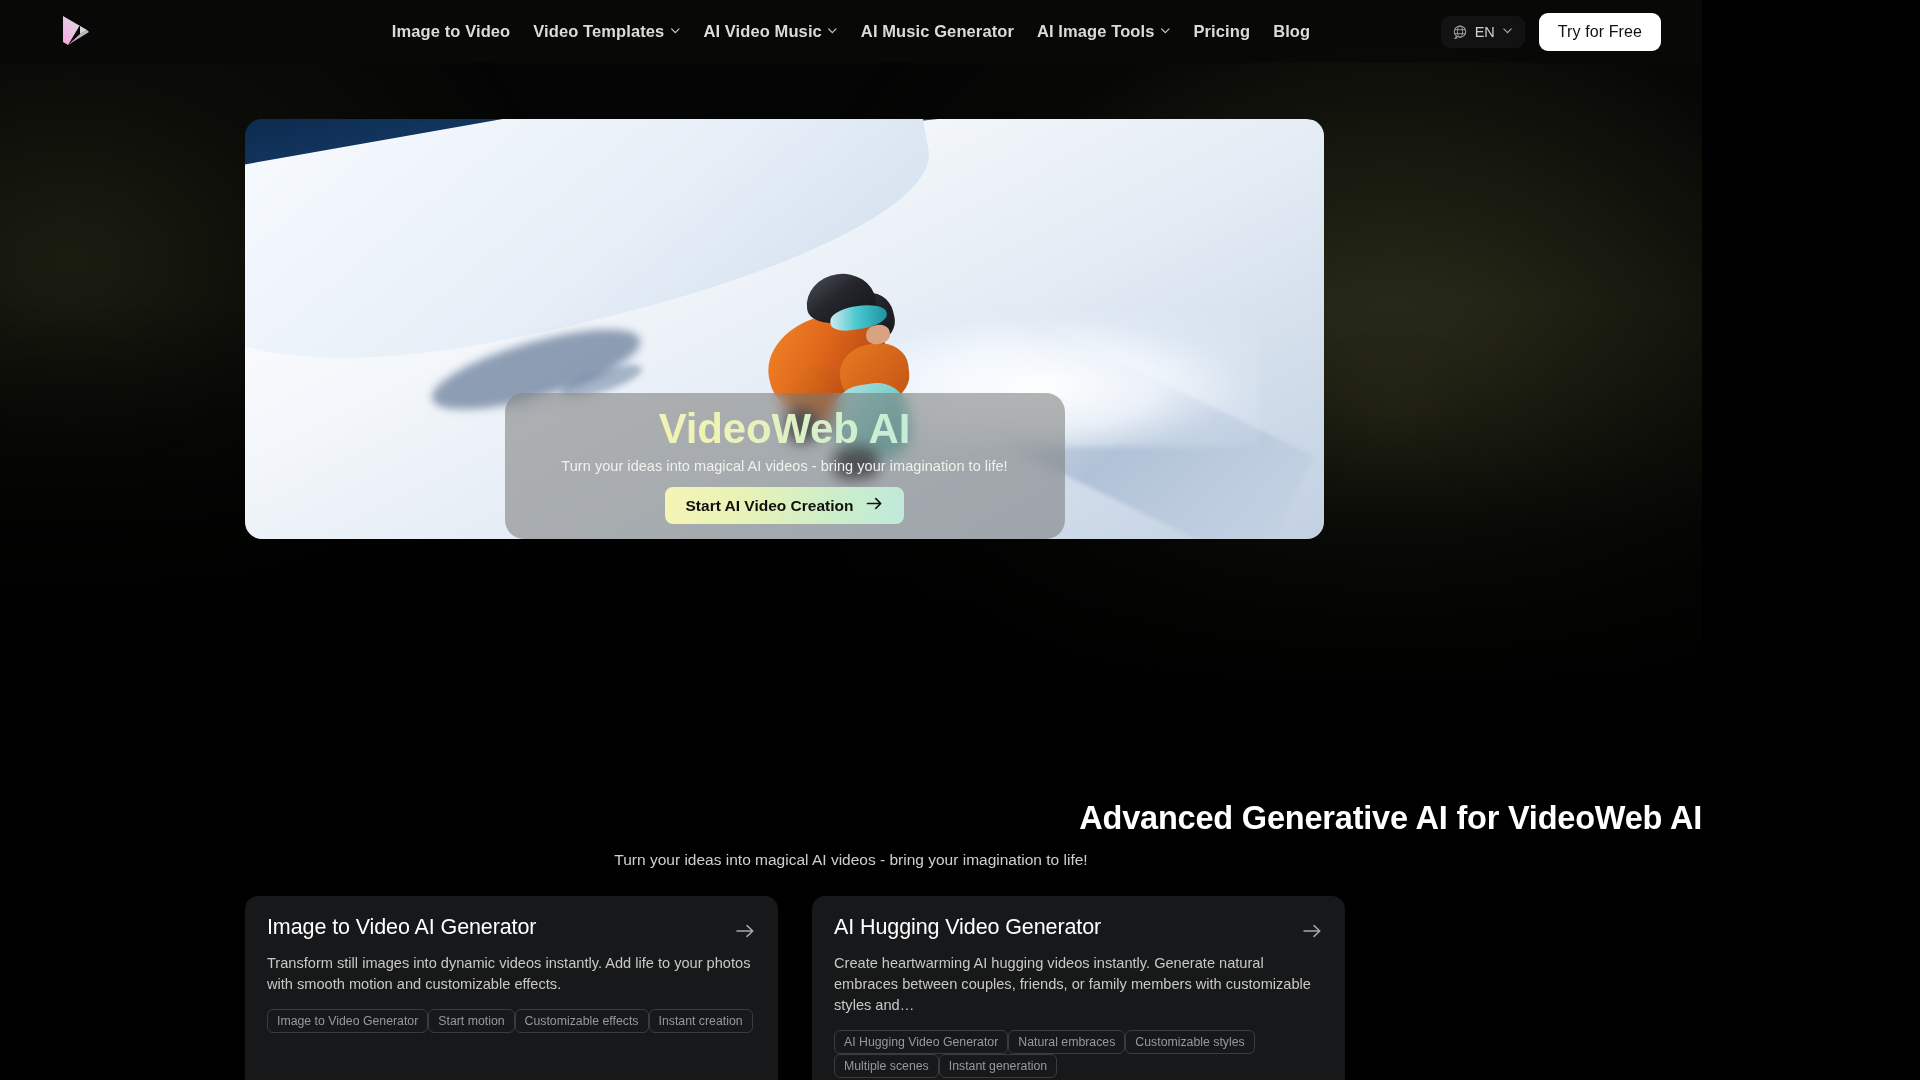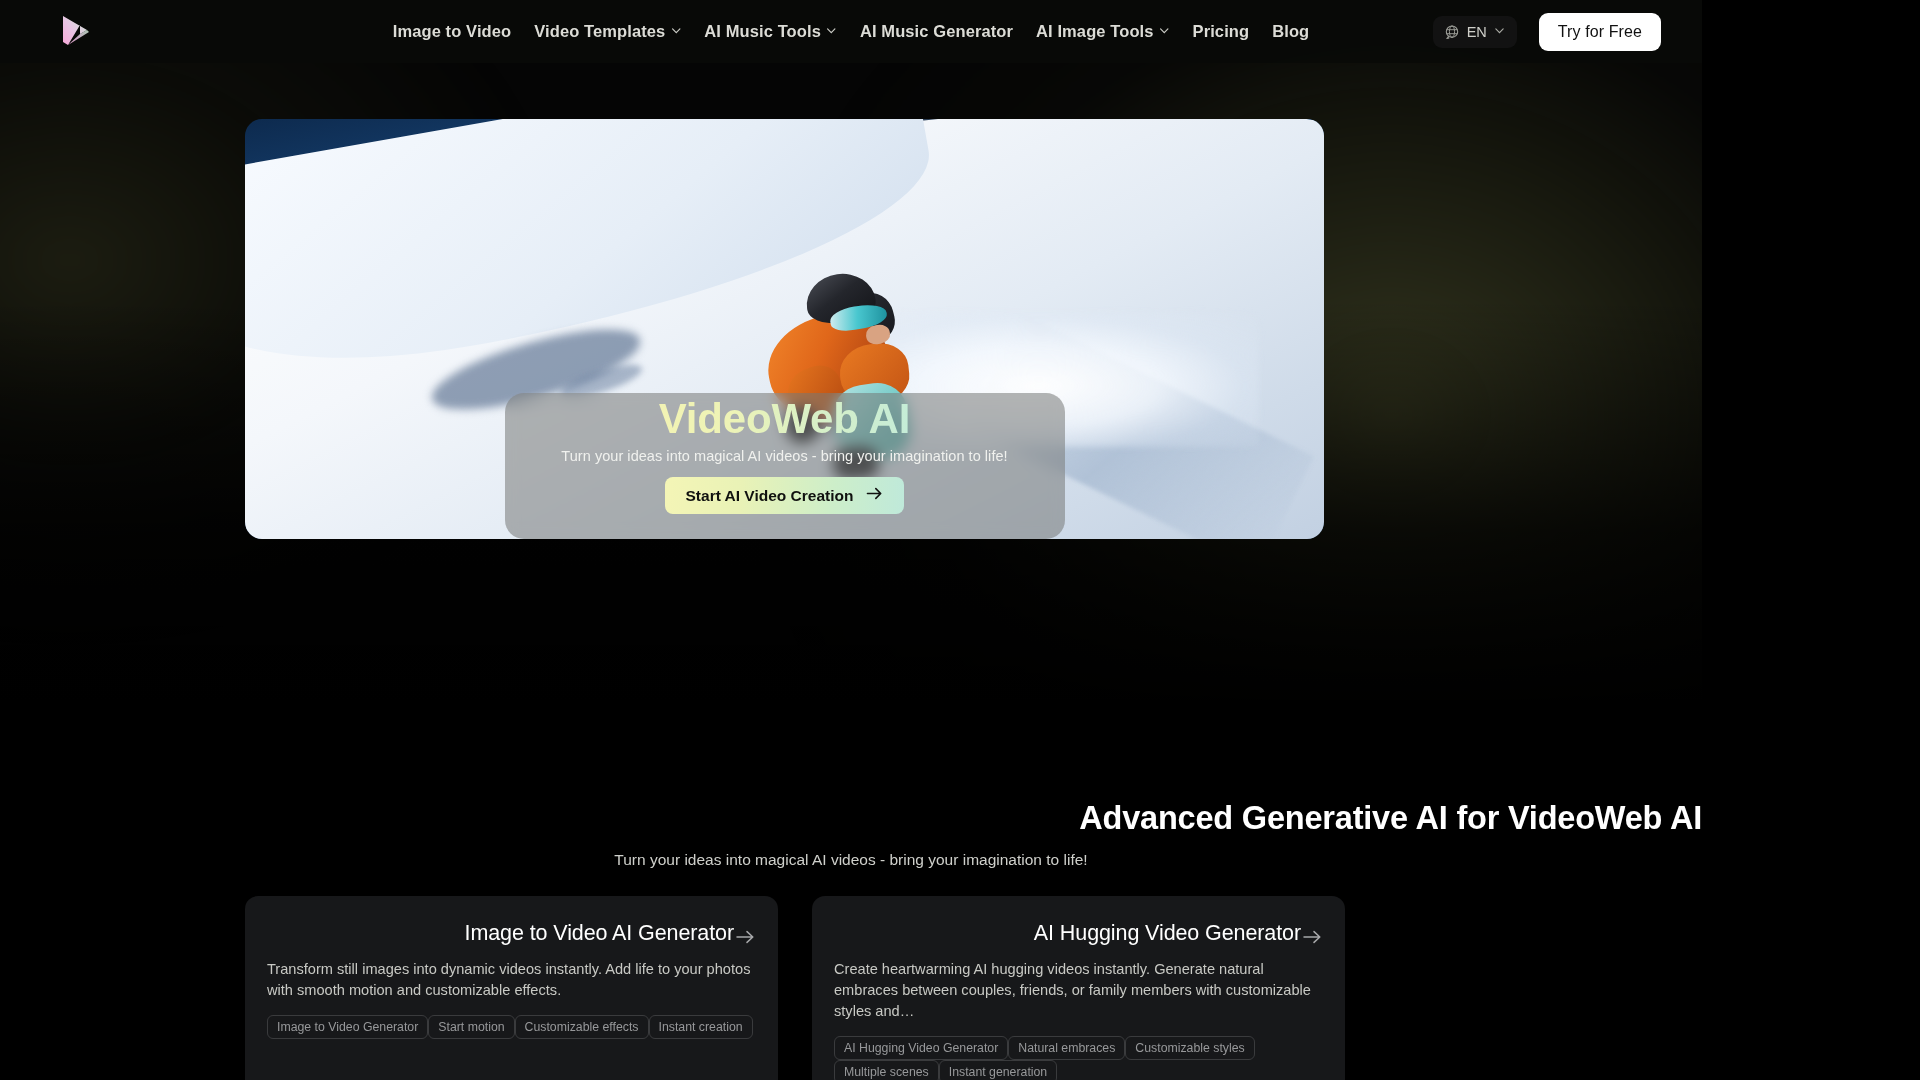--- a/index.html
+++ b/index.html
@@ -43,21 +43,21 @@
     position:absolute; left:50%; transform:translateX(-50%);
     display:flex; align-items:center; gap:23px; white-space:nowrap;
   }
   .nav-item {
     display:flex; align-items:center; gap:5px;
     color:#dcdcd6; font-size:16.5px; font-weight:bold; letter-spacing:0.1px;
     cursor:pointer;
   }
   .chev { display:inline-block; width:11px; height:11px; position:relative; top:-1px; }
   .chev svg { display:block; }
-  .nav-right { position:absolute; right:41px; display:flex; align-items:center; gap:22px; }
+  .nav-right { position:absolute; right:41px; display:flex; align-items:center; gap:14px; }
   .lang-pill {
     display:flex; align-items:center; gap:7px;
     background:#121212; border-radius:9px;
     padding:8px 12px 8px 11px; cursor:pointer;
   }
   .lang-label { color:#cfcfc9; font-size:14.5px; }
   .globe { width:16px; height:16px; display:block; }
   .try-btn {
     background:#fff; color:#111; border:none; border-radius:9px;
     padding:10px 19px; font-size:16px; font-family:"Liberation Sans", sans-serif;
@@ -155,20 +155,21 @@
            background:rgba(36,58,88,0.55); border-radius:50%; transform:rotate(17deg); filter:blur(3px); }
 
   
   .hero-card {
     position:absolute; left:50%; transform:translateX(-50%);
     top:274px; width:560px; height:146px;
     background:rgba(118,120,118,0.55);
     border-radius:19px;
     backdrop-filter:blur(7px);
     display:flex; flex-direction:column; align-items:center;
+    padding-top:10px;
     z-index:6;
   }
   .hero-title {
     font-size:42px; font-weight:bold; letter-spacing:-0.2px;
     background:linear-gradient(95deg,#f2f3b4 0%, #eef3b6 28%, #d9f0c6 60%, #c4ecd8 100%);
     -webkit-background-clip:text; background-clip:text; color:transparent;
     line-height:1.22;
   }
   .hero-sub { margin-top:4px; font-size:14.5px; color:#f0f1ee; letter-spacing:0.05px; }
   .hero-cta {
@@ -185,21 +186,21 @@
   .section-title { text-align:right; font-size:32.5px; font-weight:bold; color:#fff; letter-spacing:-0.2px; }
   .section-sub { text-align:center; margin-top:14px; font-size:15.5px; color:#cfd0cb; }
 
   .cards { position:absolute; left:245px; top:96px; display:flex; gap:34px; }
   .card {
     width:533px; min-height:185px;
     background:#17181a; border-radius:13px;
     padding:19px 22px 22px 22px;
     position:relative;
   }
-  .card-head { display:flex; align-items:flex-start; justify-content:flex-end;margin-top:6px; }
+  .card-head { display:flex; align-items:flex-start; justify-content:space-between; }
   .card-title { font-size:21.5px; color:#fff; letter-spacing:-0.1px; line-height:1.2; }
   .card-arrow { width:22px; height:22px; flex:none; margin-top:5px; }
   .card-desc { margin-top:11px; font-size:14.6px; line-height:1.44; color:#c8c9c4; }
   .tags { margin-top:14px; display:flex; flex-wrap:wrap; gap:0; }
   .tag {
     border:1px solid #3a3b3d; border-radius:6px;
     padding:4px 9px; font-size:12.3px; color:#97989a; white-space:nowrap;
   }
 </style>
 </head>
@@ -234,21 +235,21 @@
       </div>
       <div class="nav-item">
         <span>Video Templates</span>
         <span class="chev">
           <svg width="11" height="11" viewBox="0 0 12 12">
               <path d="M2 4.3 L6 8.3 L10 4.3" fill="none" stroke="#c9cac4" stroke-width="1.3" stroke-linecap="round"></path>
             </svg>
         </span>
       </div>
       <div class="nav-item">
-        <span>AI Music Tools</span>
+        <span>AI Video Music</span>
         <span class="chev">
           <svg width="11" height="11" viewBox="0 0 12 12">
               <path d="M2 4.3 L6 8.3 L10 4.3" fill="none" stroke="#c9cac4" stroke-width="1.3" stroke-linecap="round"></path>
             </svg>
         </span>
       </div>
       <div class="nav-item">
         <span>AI Music Generator</span>
       </div>
       <div class="nav-item">

